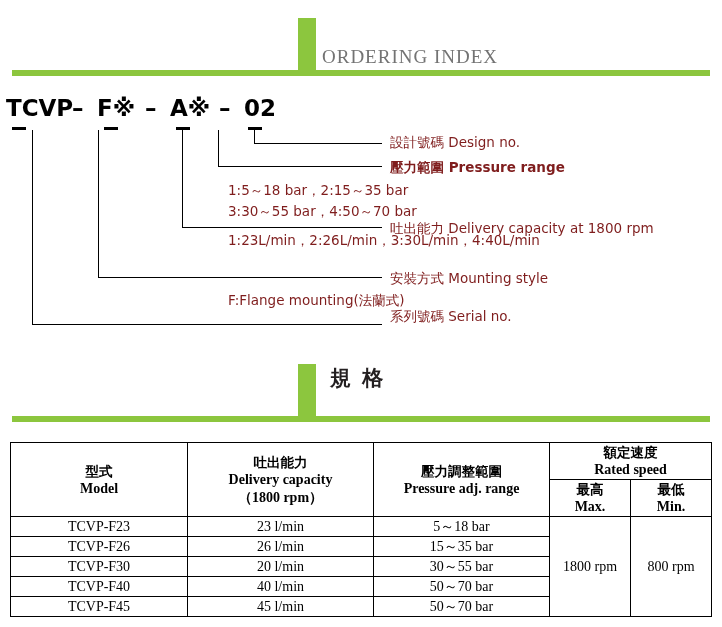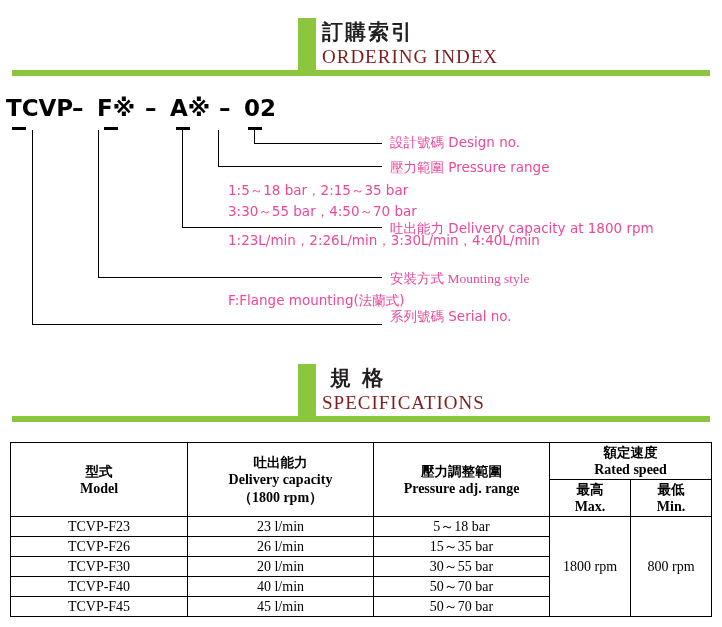--- a/index.html
+++ b/index.html
@@ -48,21 +48,21 @@
     font-weight: bold;
     color: #231f20;
     letter-spacing: 2px;
   }
   .banner-title-en {
     position: absolute;
     left: 322px;
     top: 28px;
     font-family: "Liberation Serif", serif;
     font-size: 19px;
-    color: #7f1d1d;
+    color: #737373;
     letter-spacing: 1px;
   }
 
   
   .code-row {
     position: absolute;
     left: 0;
     top: 95px;
     width: 608px;
     height: 34px;
@@ -91,21 +91,21 @@
     position: absolute;
     width: 14px;
     height: 3px;
     background: #000;
   }
 
   .legend-text {
     position: absolute;
     font-family: "DejaVu Sans", sans-serif;
     font-size: 13.5px;
-    color: #ec4899;
+    color: #7f1d1d;
     white-space: nowrap;
   }
 
   
   .spec-table-wrap {
     position: absolute;
     left: 10px;
     top: 442px;
     width: 702px;
   }
@@ -141,21 +141,20 @@
   .col-model { width: 176px; }
   .col-delivery { width: 185px; }
   .col-pressure { width: 175px; }
   .col-speed { width: 83px; }
 </style>
 </head>
 <body>
 
 <div class="section-banner" style="top:18px;">
   <div class="banner-green-block"></div>
-  <div class="banner-title-cn">訂購索引</div>
   <div class="banner-title-en">ORDERING INDEX</div>
   <div class="banner-green-bar"></div>
 </div>
 
 <div class="code-row">
   <span class="code-token" style="left:6px;">TCVP</span>
   <span class="code-token" style="left:72px;">–</span>
   <span class="code-token" style="left:97px;">F※</span>
   <span class="code-token" style="left:145px;">–</span>
   <span class="code-token" style="left:170px;">A※</span>
@@ -178,36 +177,35 @@
 <div class="hline" style="left:182px; top:227px; width:200px;"></div>
 
 <div class="vline" style="left:98px; top:130px; height:147px;"></div>
 <div class="hline" style="left:98px; top:277px; width:284px;"></div>
 
 <div class="vline" style="left:32px; top:130px; height:194px;"></div>
 <div class="hline" style="left:32px; top:324px; width:350px;"></div>
 
 <div class="legend-text" style="left:390px; top:134px;">設計號碼 Design no.</div>
 
-<div class="legend-text" style="left:390px; top:159px;">壓力範圍 Pressure range</div>
+<div class="legend-text" style="left:390px; top:159px;font-weight:bold;">壓力範圍 Pressure range</div>
 <div class="legend-text" style="left:228px; top:182px;">1:5～18 bar，2:15～35 bar</div>
 <div class="legend-text" style="left:228px; top:203px;">3:30～55 bar，4:50～70 bar</div>
 
 <div class="legend-text" style="left:390px; top:220px;">吐出能力 Delivery capacity at 1800 rpm</div>
 <div class="legend-text" style="left:228px; top:232px;">1:23L/min，2:26L/min，3:30L/min，4:40L/min</div>
 
-<div class="legend-text" style="left:390px; top:270px;font-family:Liberation Serif, serif;">安裝方式 Mounting style</div>
+<div class="legend-text" style="left:390px; top:270px;">安裝方式 Mounting style</div>
 <div class="legend-text" style="left:228px; top:292px;">F:Flange mounting(法蘭式)</div>
 
 <div class="legend-text" style="left:390px; top:308px;">系列號碼 Serial no.</div>
 
 <div class="section-banner" style="top:364px;">
   <div class="banner-green-block" style="left:298px;"></div>
   <div class="banner-title-cn" style="left:330px;">規 格</div>
-  <div class="banner-title-en" style="left:322px;">SPECIFICATIONS</div>
   <div class="banner-green-bar"></div>
 </div>
 
 <div class="spec-table-wrap">
   <table class="spec">
     <thead>
       <tr>
         <th class="col-model" rowspan="2" style="height:70px;">
           <span class="cn">型式</span>
           <span class="en">Model</span>

